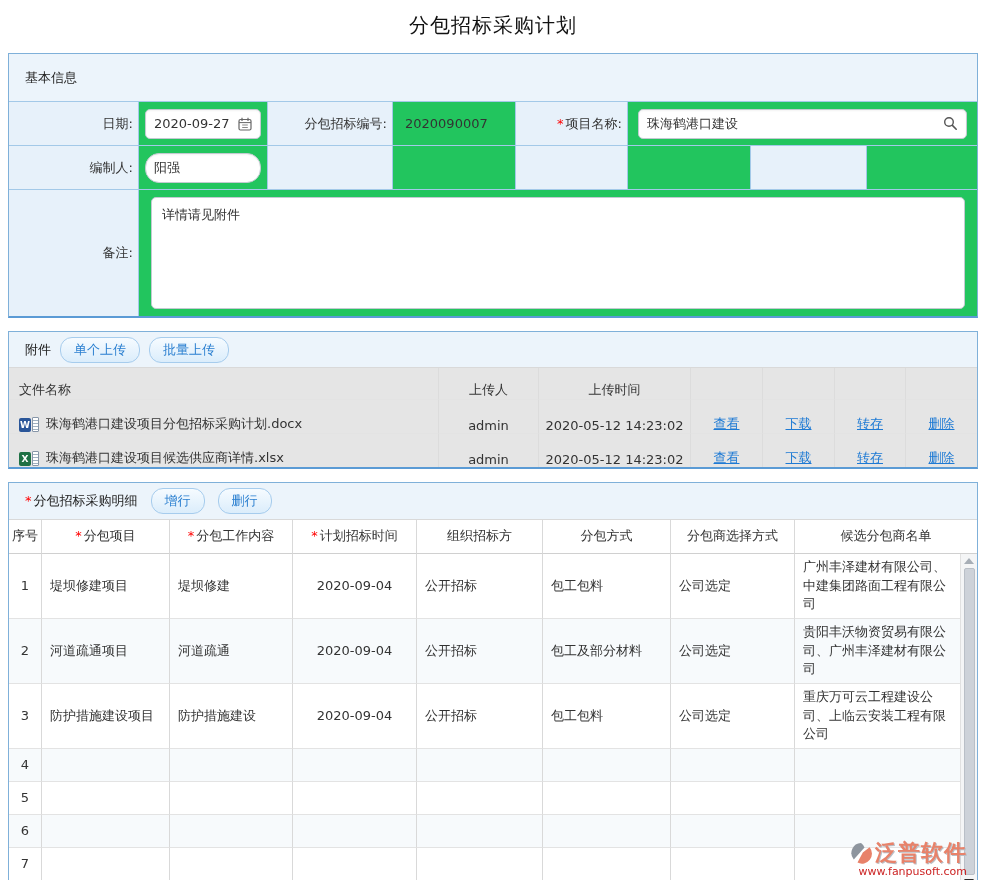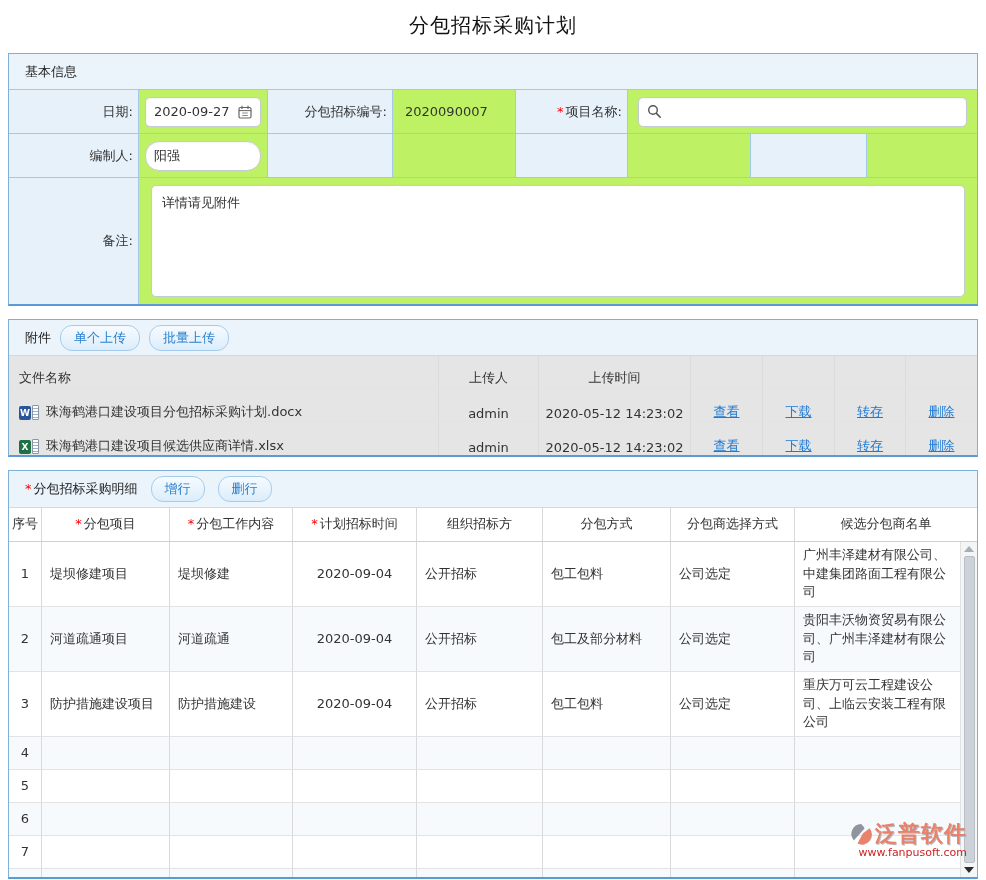--- a/index.html
+++ b/index.html
@@ -17,33 +17,33 @@
     margin:0 8px 13px 8px;
     border:1px solid #7fb0d9;
     border-bottom:2px solid #5b9bd5;
     position:relative;
     background:#fff;
   }
   .sec-head {
     background:#ecf4fb;
     border-bottom:1px solid #a3c9e8;
     display:flex; align-items:center; gap:13px;
-    padding:0 16px; height:36px; color:#222;
+    padding:0 16px; height:48px; color:#222;
   }
   .req { color:#ff0000; margin-right:2px; }
   
   .bgrid { display:grid; grid-template-columns:130px 129px 125px 123px 112px 123px 116px 110px; }
   .bgrid .cell {
     border-right:1px solid #a3c9e8; border-bottom:1px solid #a3c9e8;
     display:flex; align-items:center; min-width:0;
   }
   .bgrid .cell:last-child { border-right:none; }
   .bgrid .cell.noborder-b { border-bottom:none; }
   .lbl { background:#e7f1fa; justify-content:flex-end; padding-right:5px; }
-  .val { background:#bef264; padding:0 6px; }
+  .val { background:#22c55e; padding:0 6px; }
   .r1 .cell, .r2 .cell { height:44px; }
   .r3 .cell { height:126px; }
   .inputbox {
     display:flex; align-items:center; justify-content:space-between;
     background:#fff; border:1px solid #c3cad1; border-radius:5px;
     height:30px; padding:0 8px; width:118px;
     box-shadow:inset 0 1px 2px rgba(0,0,0,0.05);
   }
   .inputbox input {
     border:none; outline:none; background:transparent; width:100%;
@@ -106,21 +106,21 @@
     position:absolute; right:0; top:34px; bottom:0; width:17px;
     background:#f4f5f6; border-left:1px solid #e1e1e1;
     display:flex; flex-direction:column; align-items:center; z-index:5;
   }
   .vs-arrow { width:0; height:0; margin:4px 0; }
   .vs-arrow.up { border-left:5px solid transparent; border-right:5px solid transparent; border-bottom:6px solid #a7aeb6; }
   .vs-arrow.down { border-left:5px solid transparent; border-right:5px solid transparent; border-top:6px solid #2b2b2b; }
   .vs-thumb { width:11px; flex:1; margin-bottom:auto; background:#cdd2d9; border:1px solid #b9bfc7; border-radius:2px; }
   
   .watermark {
-    position:absolute; right:10px; bottom:18px; z-index:9;
+    position:absolute; right:10px; bottom:11px; z-index:9;
     display:flex; flex-direction:column; align-items:flex-end;
   }
   .wm-row { display:flex; align-items:center; gap:2px; }
   .wm-brand { font-size:22px; font-weight:bold; color:#e8826a; text-shadow:1px 1px 0 #b9bec6; letter-spacing:1px; }
   .wm-url { font-size:11px; color:#cc2222; margin-top:-3px; }
   svg { display:block; }
 </style>
 </head>
 <body>
 
@@ -155,20 +155,21 @@
     </div>
     <div class="cell val">
       <span style="padding-left:6px;">2020090007</span>
     </div>
     <div class="cell lbl">
       <span class="req">*</span>
       <span>项目名称:</span>
     </div>
     <div class="cell val" style="grid-column:6 / span 3;">
       <div class="inputbox grow">
+        <input value="珠海鹤港口建设" style="">
         <span class="icon-btn">
           <svg width="15" height="15" viewBox="0 0 15 15">
             <circle cx="6" cy="6" r="4.3" fill="none" stroke="#555" stroke-width="1.4"></circle>
             <line x1="9.4" y1="9.4" x2="13.2" y2="13.2" stroke="#555" stroke-width="1.6" stroke-linecap="round"></line>
           </svg>
         </span>
       </div>
     </div>
   </div>
 

